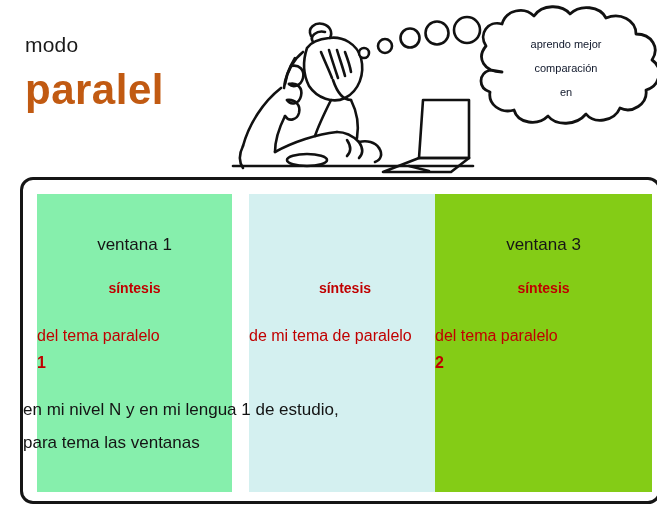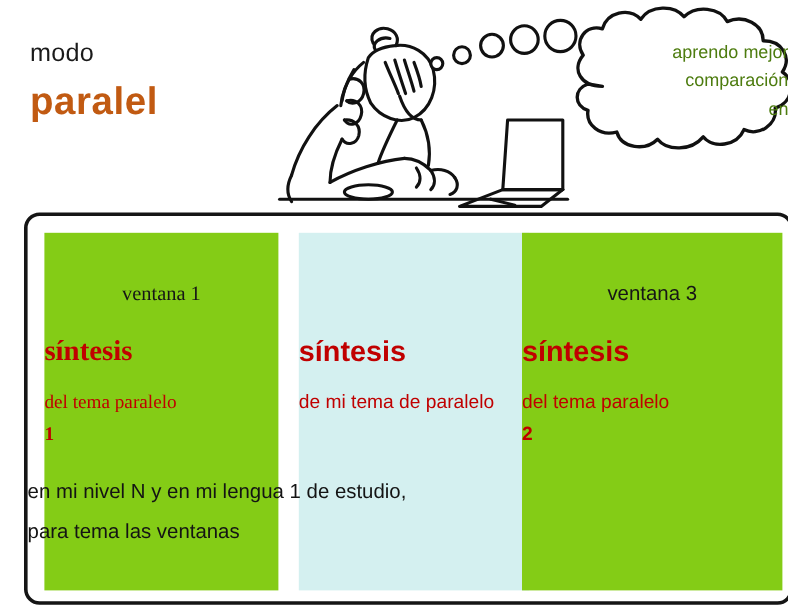--- a/index.html
+++ b/index.html
@@ -24,21 +24,21 @@
     position: absolute;
     left: 10px; top: 33px;
     font-size: 21px;
     color: #1a1a1a;
     letter-spacing: .2px;
     white-space: nowrap;
   }
   .hdr-paralel {
     position: absolute;
     left: 10px; top: 66px;
-    font-size: 32px;
+    font-size: 42px;
     font-weight: bold;
     color: #c15a12;
     letter-spacing: .5px;
     white-space: nowrap;
   }
 
   
   .illustration {
     position: absolute;
     left: 218px; top: 0px;
@@ -51,23 +51,23 @@
   }
   .cloud {
     position: absolute;
     left: 445px; top: 2px;
     width: 212px; height: 128px;
   }
   .cloud-text {
     position: absolute;
     left: 460px; top: 32px;
     width: 182px;
-    text-align: right;
-    font-size: 15px;
-    color: #4d7c0f;
+    text-align: center;
+    font-size: 11px;
+    color: #0f172a;
     line-height: 24px;
   }
 
   
   .mainbox {
     position: absolute;
     left: 5px; top: 177px;
     width: 641px; height: 327px;
     border: 3px solid #151515;
     border-radius: 13px;
@@ -78,38 +78,38 @@
     position: absolute;
     left: 0; top: 0;
     width: 641px; height: 327px;
   }
 
   .col {
     position: absolute;
     top: 14px;
     height: 298px;
   }
-  .col-1 { left: 14px;  width: 195px; background: #84cc16; font-family: Liberation Serif, serif; }
+  .col-1 { left: 14px;  width: 195px; background: #86efac; }
   .col-2 { left: 226px; width: 192px; background: #d4f0f0; }
   .col-3 { left: 412px; width: 217px; background: #84cc16; }
 
   .col-label {
     position: absolute;
     top: 41px;
     width: 100%;
     text-align: center;
     font-size: 17px;
     color: #161616;
   }
   .col-sintesis {
     position: absolute;
     top: 86px;
     width: 100%;
-    text-align: left;
-    font-size: 24px;
+    text-align: center;
+    font-size: 14px;
     font-weight: bold;
     color: #c00000;
   }
   .col-desc {
     position: absolute;
     top: 128px;
     width: 100%;
     text-align: left;
     font-size: 16px;
     color: #c00000;

